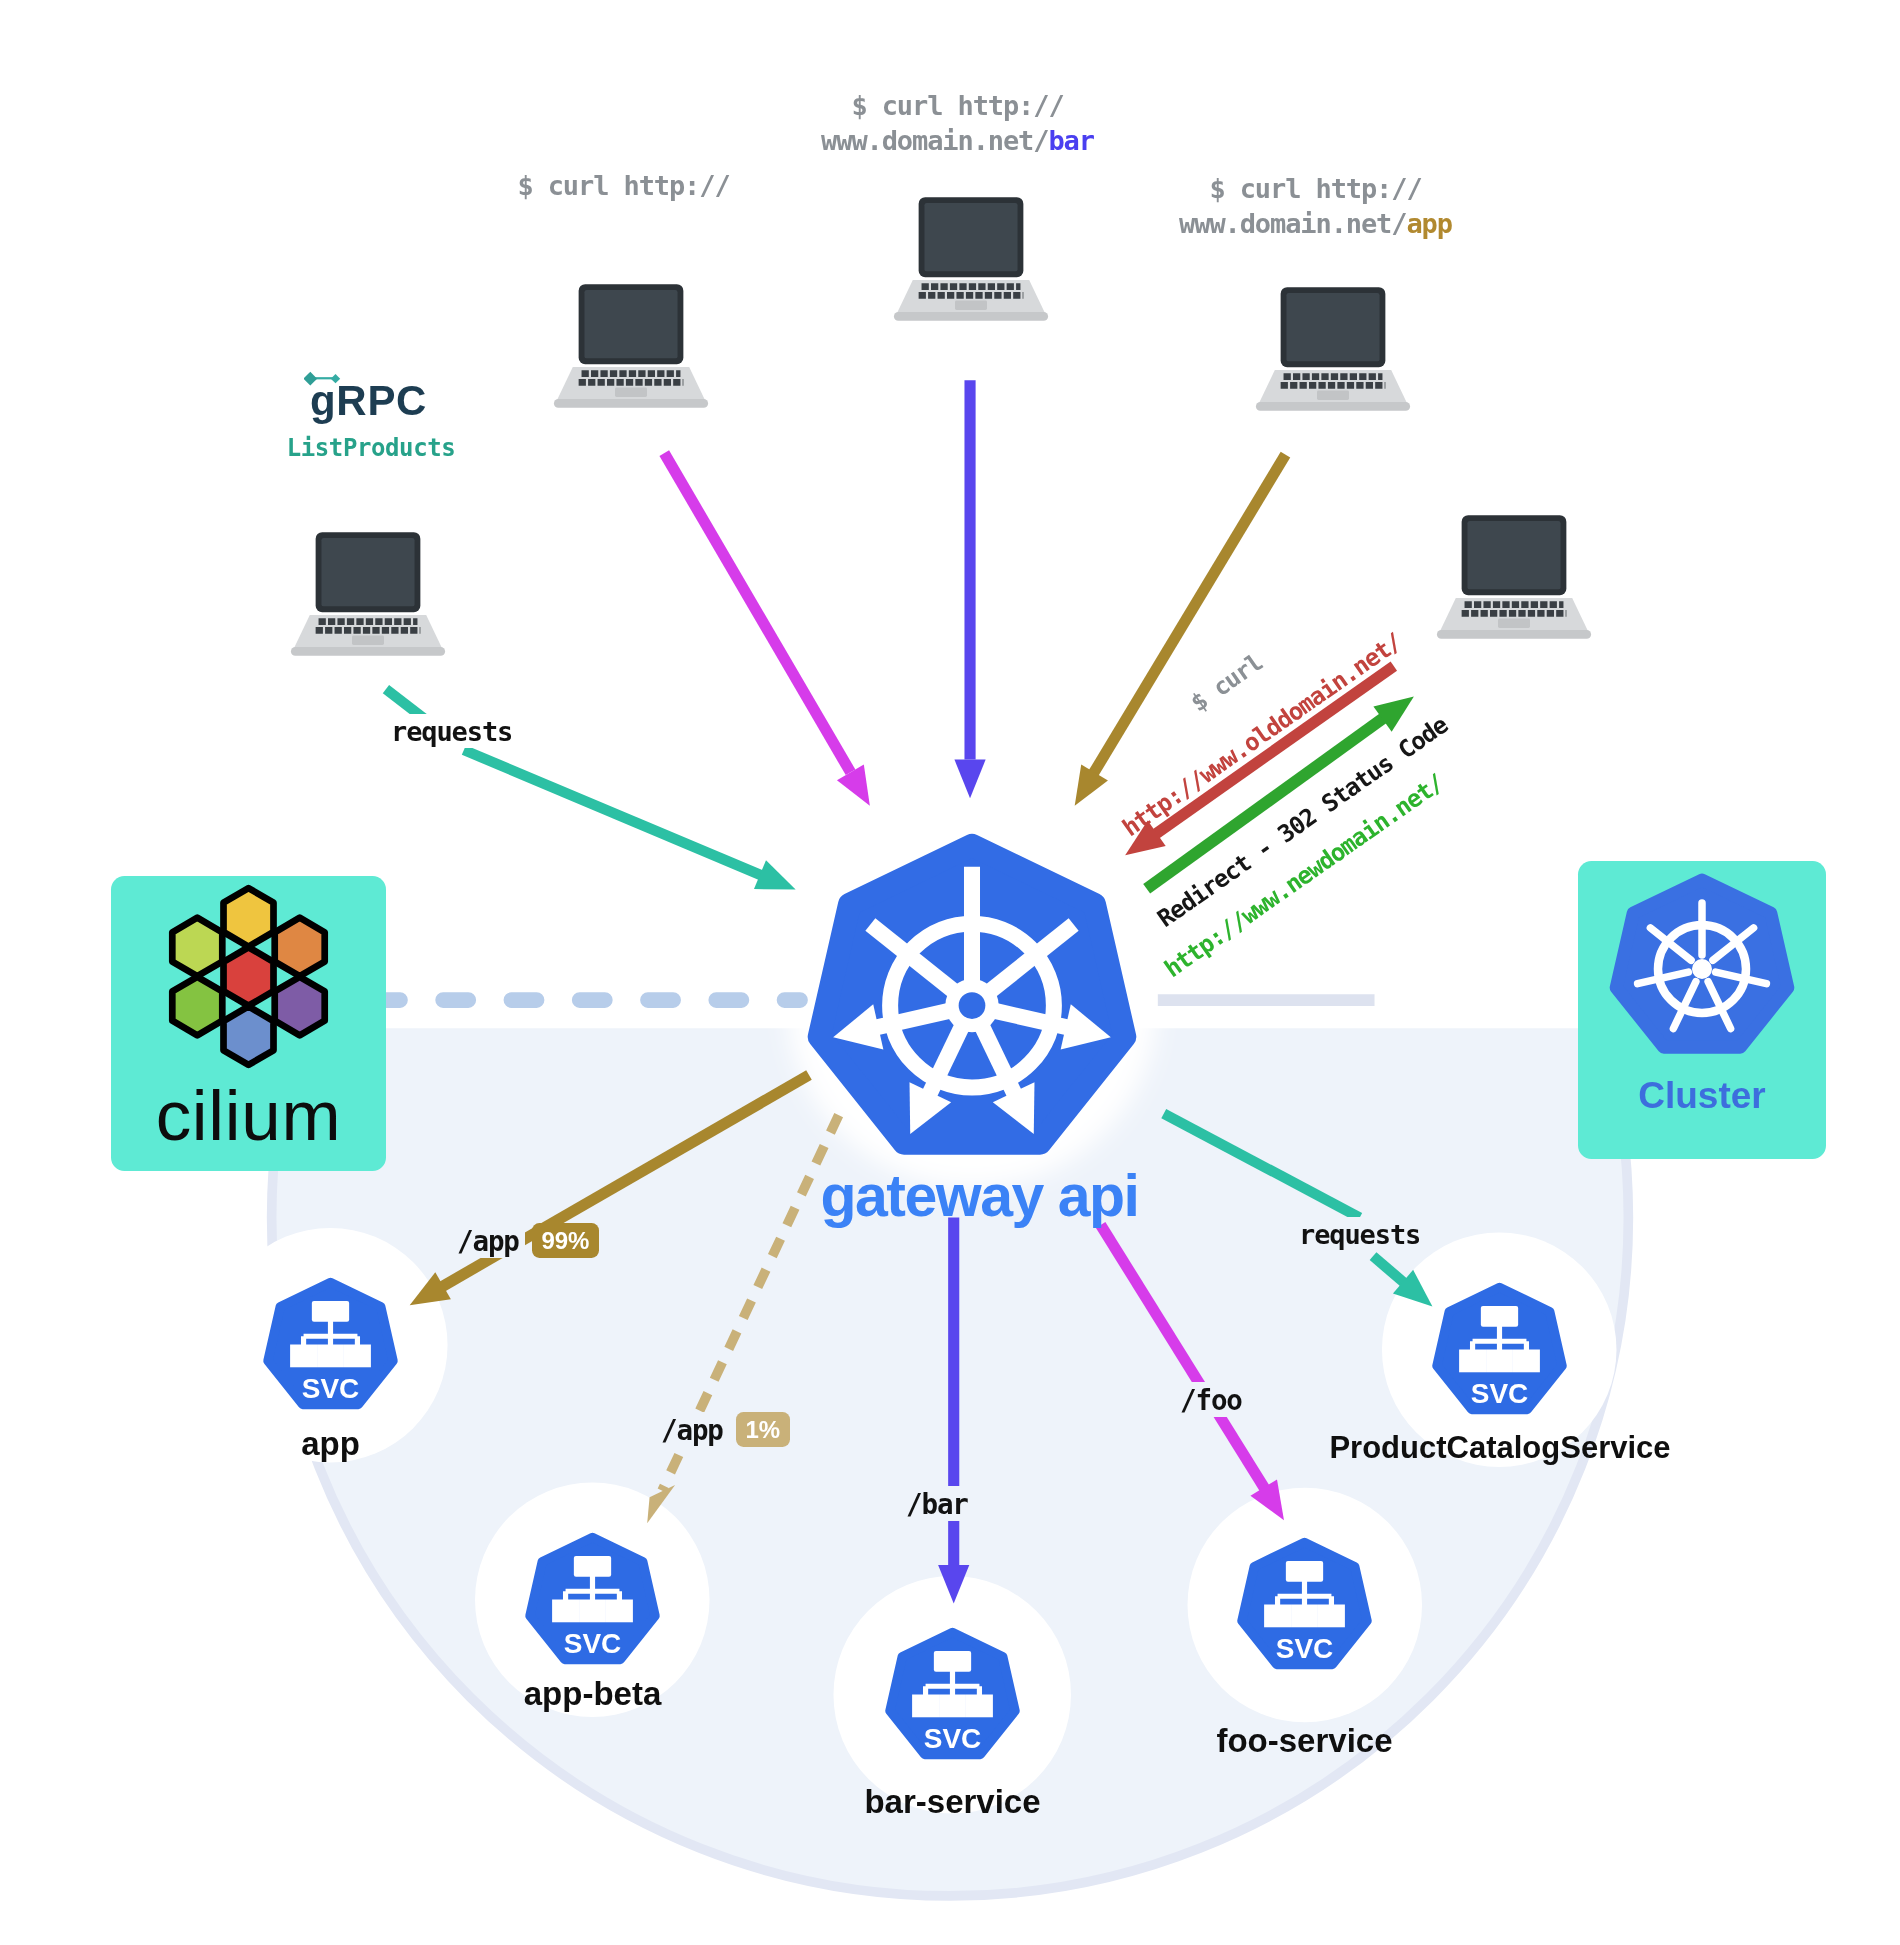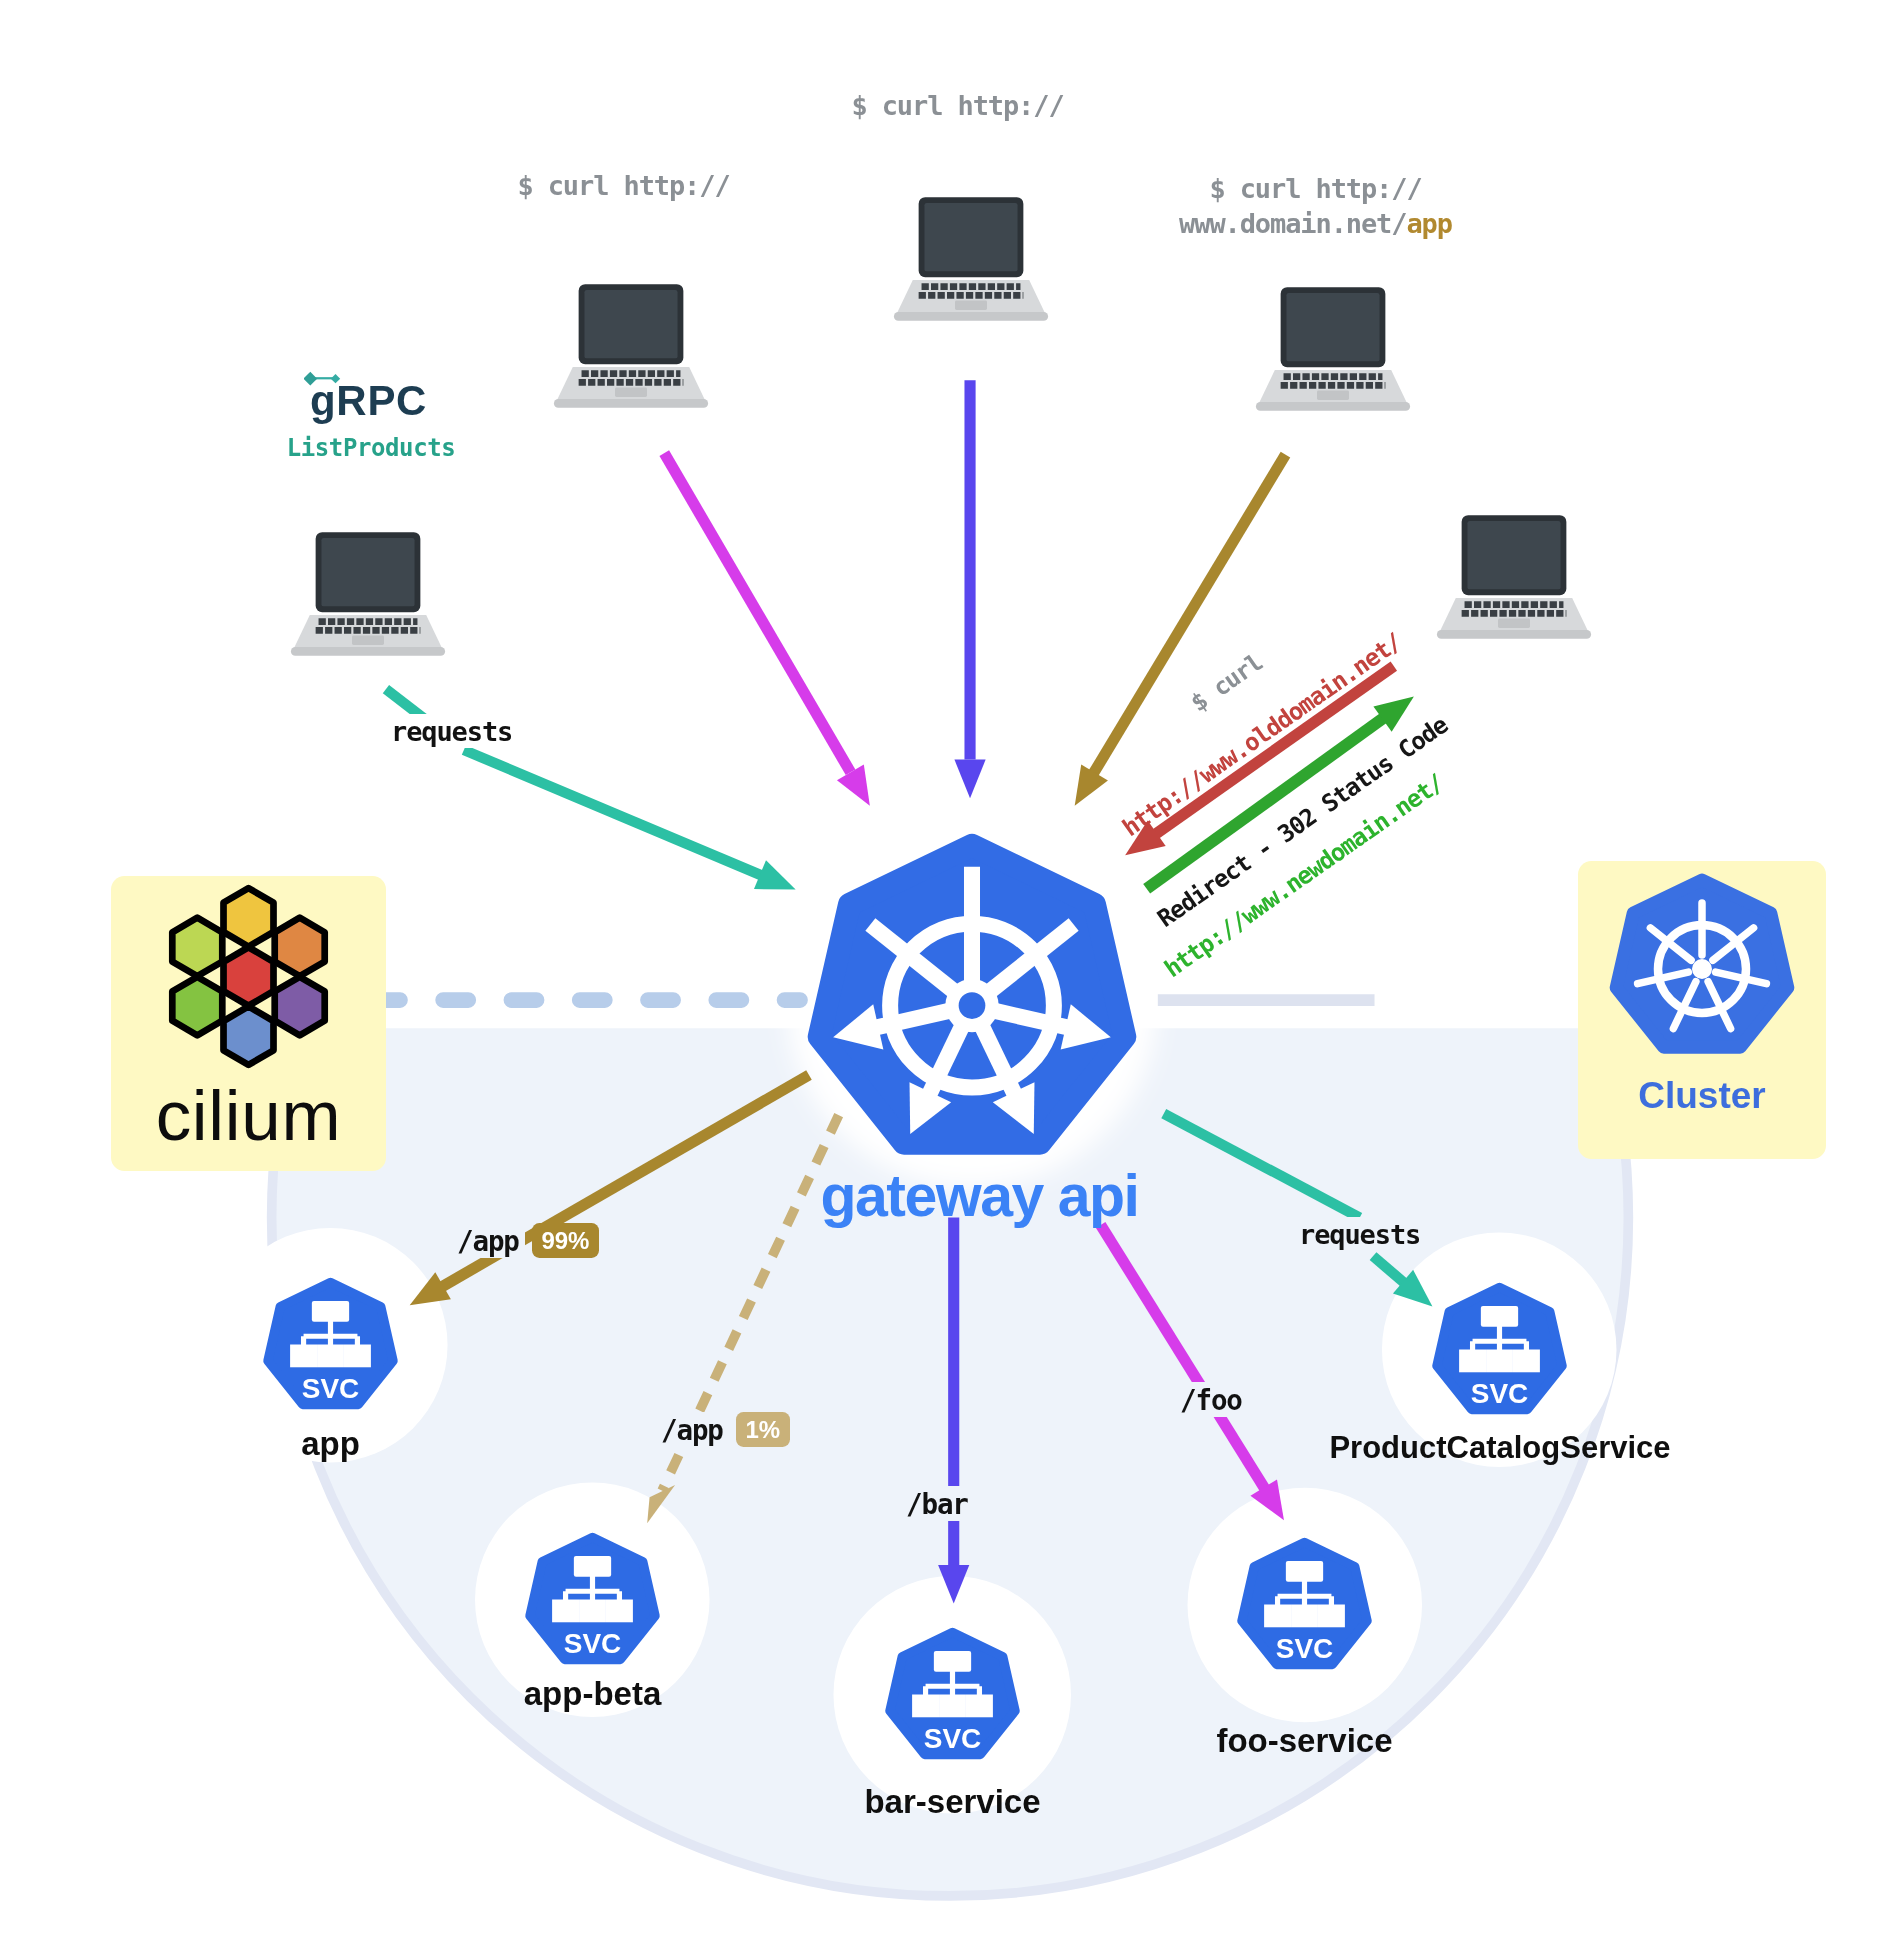--- a/index.html
+++ b/index.html
@@ -25,21 +25,21 @@
   .reqlabel{font-size:27px;color:#121212;padding:1.5px 6px;}
   .routelbl{font-size:27.5px;color:#121212;background:var(--fill);padding:1.5px 6px;}
   .routerow{display:flex;align-items:center;gap:7px;}
   .badge{display:inline-block;border-radius:7.4px;color:#fff;font-family:"Liberation Sans",sans-serif;
          font-weight:bold;font-size:24px;padding:3.7px 9.6px;letter-spacing:0;}
   .badge99{background:var(--gold);} .badge1{background:var(--goldlight);}
   .rot{transform:rotate(-35deg);text-align:center;font-size:24px;line-height:28px;}
   .gwtitle{width:445px;text-align:center;font-size:59px;font-weight:bold;color:#3b82f6;letter-spacing:-1.5px;}
   .svclabel{text-align:center;font-size:33px;font-weight:bold;color:#0f0f0f;}
   .pcslabel{font-size:31px;}
-  .whitebox{background:#fef9c3;border-radius:13.4px;}
+  .whitebox{background:#5eead4;border-radius:13.4px;}
   .ciliumlbl{width:275px;text-align:center;font-size:71px;font-weight:500;color:#0d0d0d;letter-spacing:0.7px;}
   .clusterlbl{width:248px;text-align:center;font-size:37px;font-weight:bold;color:var(--clustertext);}
   .svct{fill:#fff;font-family:"Liberation Sans",sans-serif;font-weight:bold;font-size:27px;text-anchor:middle;}
 </style>
 </head>
 <body>
 
 <div class="canvas">
 
   <svg class="bg" width="1900" height="1946" viewBox="0 0 2560 2621">
@@ -112,20 +112,21 @@
       <line x1="1850" y1="1692" x2="1892" y2="1728" stroke-width="14"></line>
       <polygon points="1930,1760 1876.8,1742.4 1904,1710.4" stroke="none"></polygon>
     </g>
   </svg>
 
   <div class="abs curl mono" style="left:401px;top:168px;">
     <div>$ curl http://</div>
   </div>
   <div class="abs curl mono" style="left:735px;top:88px;">
     <div>$ curl http://</div>
+    <div><span>www.domain.net/</span><span class="pathbar">bar</span></div>
   </div>
   <div class="abs curl mono" style="left:1093px;top:171px;">
     <div>$ curl http://</div>
     <div><span>www.domain.net/</span><span class="pathapp">app</span></div>
   </div>
 
   <div class="abs grpclogo" style="left:310px;top:377px;">
     <svg width="40" height="18" viewBox="0 0 54 24" style="position:absolute;left:-6px;top:-7.4px;">
       <line x1="10" y1="11" x2="44" y2="11" stroke="#35aca4" stroke-width="3"></line>
       <rect x="2" y="5" width="13" height="13" transform="rotate(45 8.5 11.5)" fill="#2f9e96"></rect>

